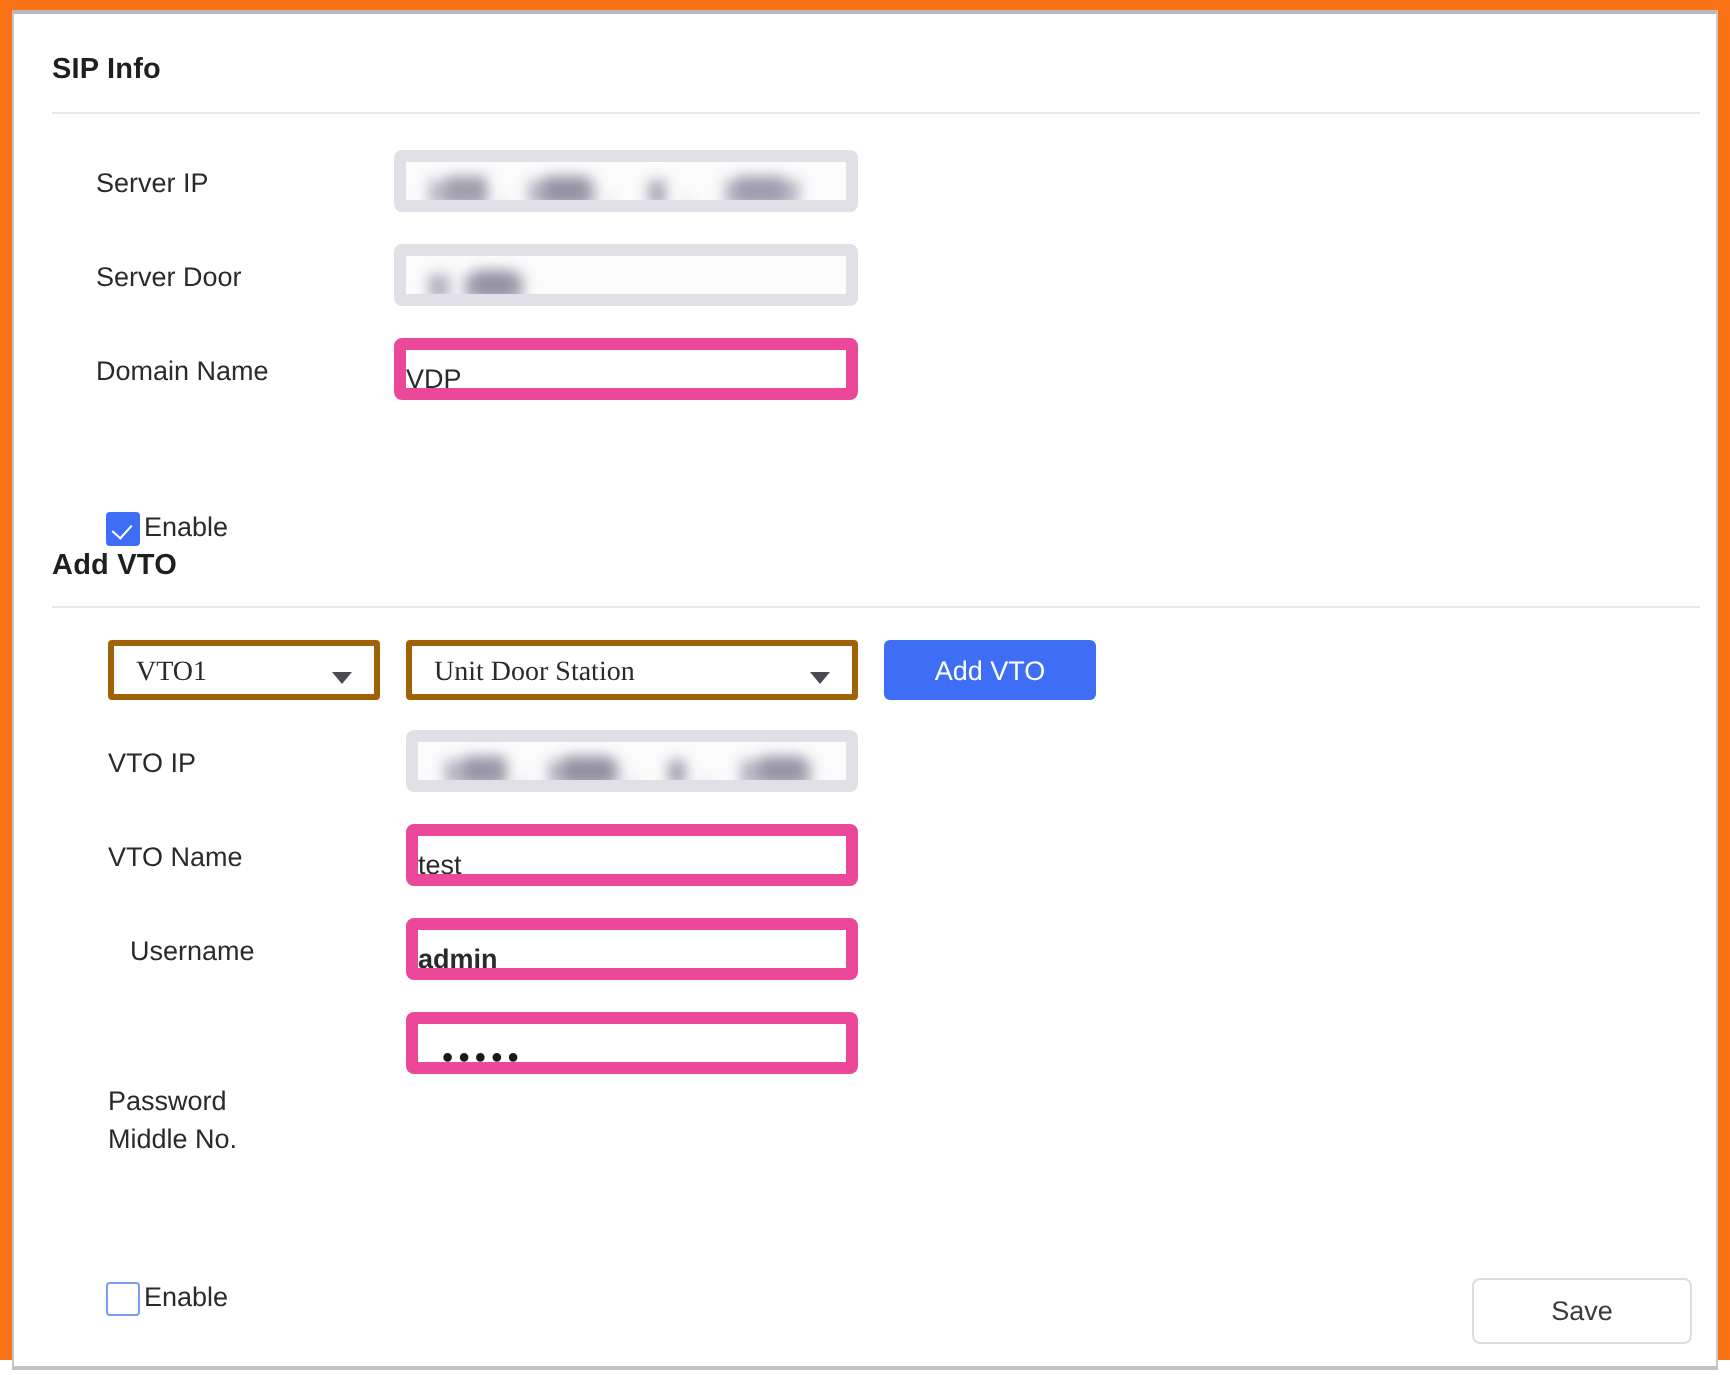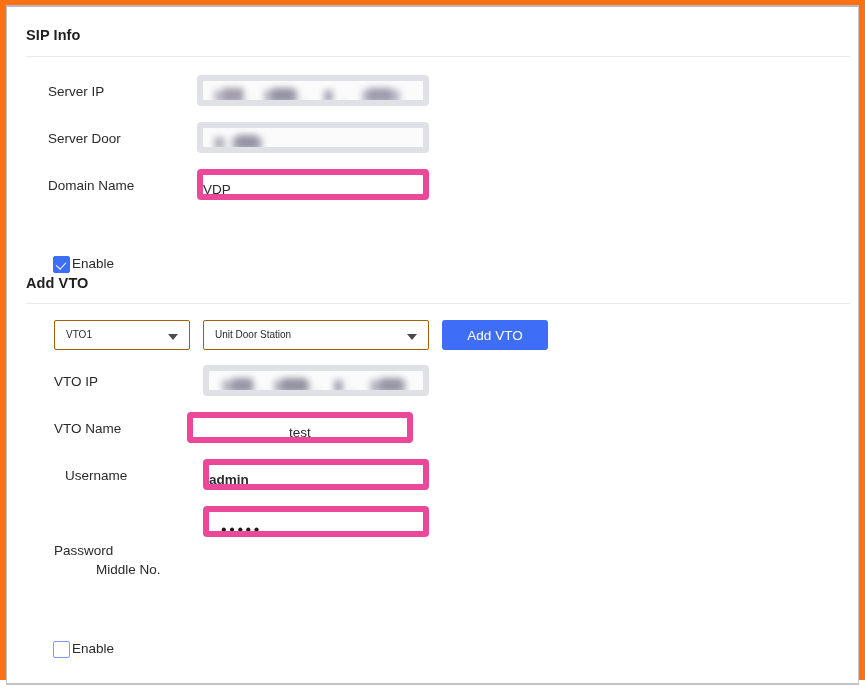--- a/index.html
+++ b/index.html
@@ -109,29 +109,30 @@
     letter-spacing: 2.6px;
     color: #1a1a1a;
     line-height: 1;
   }
 
   
   .select {
     position: absolute;
     box-sizing: border-box;
     height: 30px;
-    border: 1px solid #a16207;
+    border: 3px solid #a16207;
     border-radius: 2px;
     background: #ffffff;
-    font-size: 10px;
+    font-size: 14px;
     color: #2a2a2a;
     line-height: 28px;
     padding-left: 11px;
     white-space: nowrap;
     overflow: hidden;
+    font-family: Liberation Serif, serif;
   }
   .caret {
     position: absolute;
     right: 11px;
     top: 13px;
     width: 0;
     height: 0;
     border-left: 5px solid transparent;
     border-right: 5px solid transparent;
     border-top: 6px solid #4a4a52;
@@ -274,32 +275,33 @@
         <div class="blur-seg" style="left:64px; width:24px; background:#8c8999; top:2px; height:15px;"></div>
         <div class="blur-dot" style="left:97px;"></div>
         <div class="blur-seg" style="left:116px; width:9px; background:#a09dad;"></div>
         <div class="blur-dot" style="left:134px;"></div>
         <div class="blur-seg" style="left:152px; width:36px; background:#b2afbc;"></div>
         <div class="blur-seg" style="left:162px; width:22px; background:#908d9e; top:2px; height:15px;"></div>
       </div>
     </div>
 
     <div class="row-label" style="left:47px; top:414px;">VTO Name</div>
-    <div class="field" style="left:180px; top:405px; width:226px;text-align:center;">test</div>
+    <div class="field" style="left:196px; top:405px; width:226px;">test</div>
 
     <div class="row-label" style="left:58px; top:461px;">Username</div>
     <div class="field" style="left:196px; top:452px; width:226px;font-weight:bold;">admin</div>
 
     <div class="row-label" style="left:47px; top:508px;margin-top:28px;">Password</div>
     <div class="field" style="left:196px; top:499px; width:226px;">
       <span class="pwd-dots" style="left:12px; top:10px;">•••••</span>
     </div>
 
-    <div class="row-label" style="left:47px; top:555px;margin-left:42px;">Middle No.</div>
+    <div class="row-label" style="left:47px; top:555px;">Middle No.</div>
 
     <div class="chk-wrap" style="left:46px; top:595px;">
       <span class="chk-box off"></span>
       <span class="chk-label">Enable</span>
     </div>
 
+    <button class="btn-default" style="left:729px; top:632px; width:110px; height:33px;">Save</button>
 
   </div>
 </div>
 
 </body></html>

